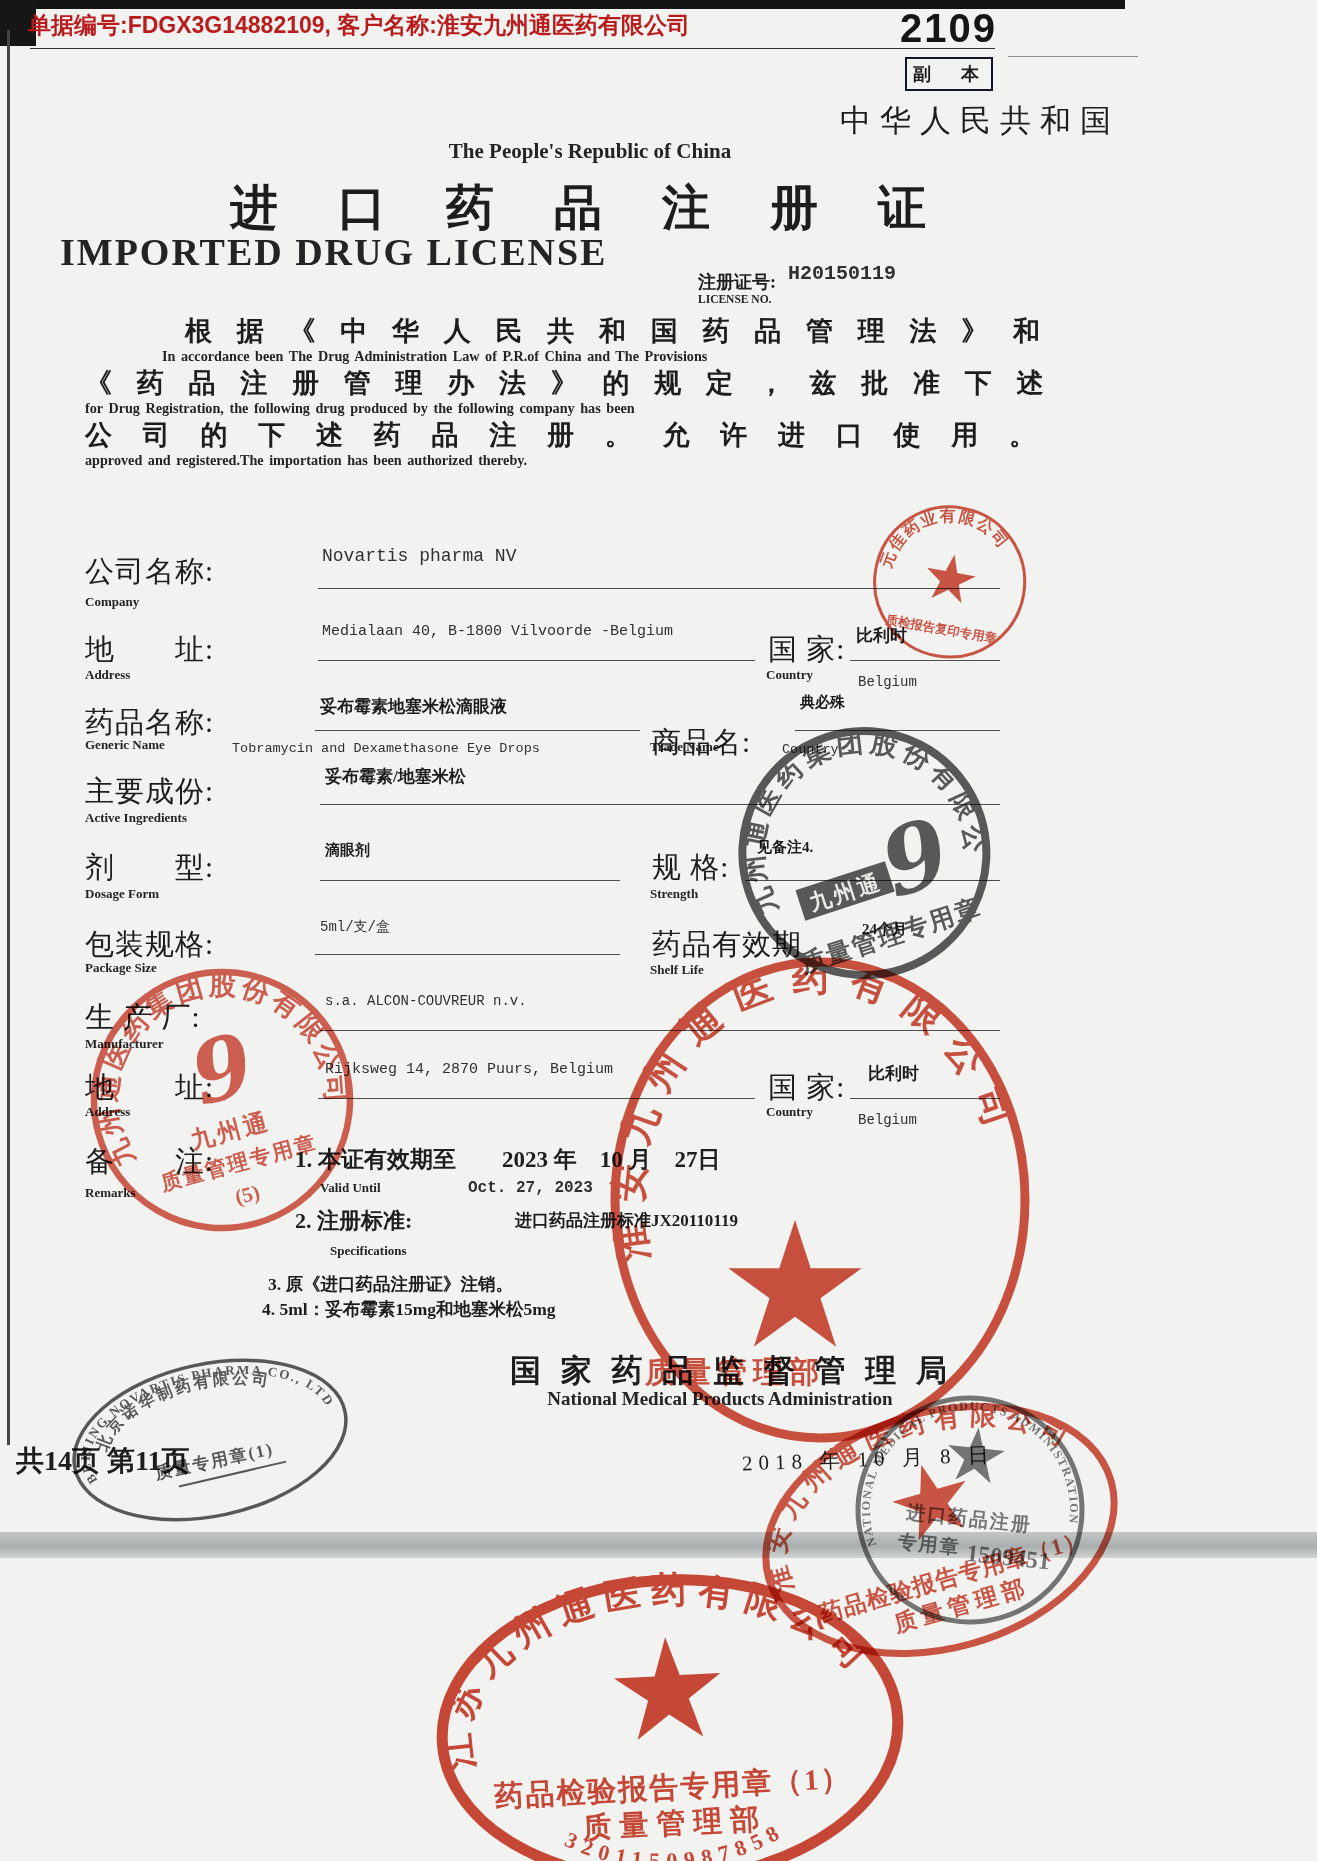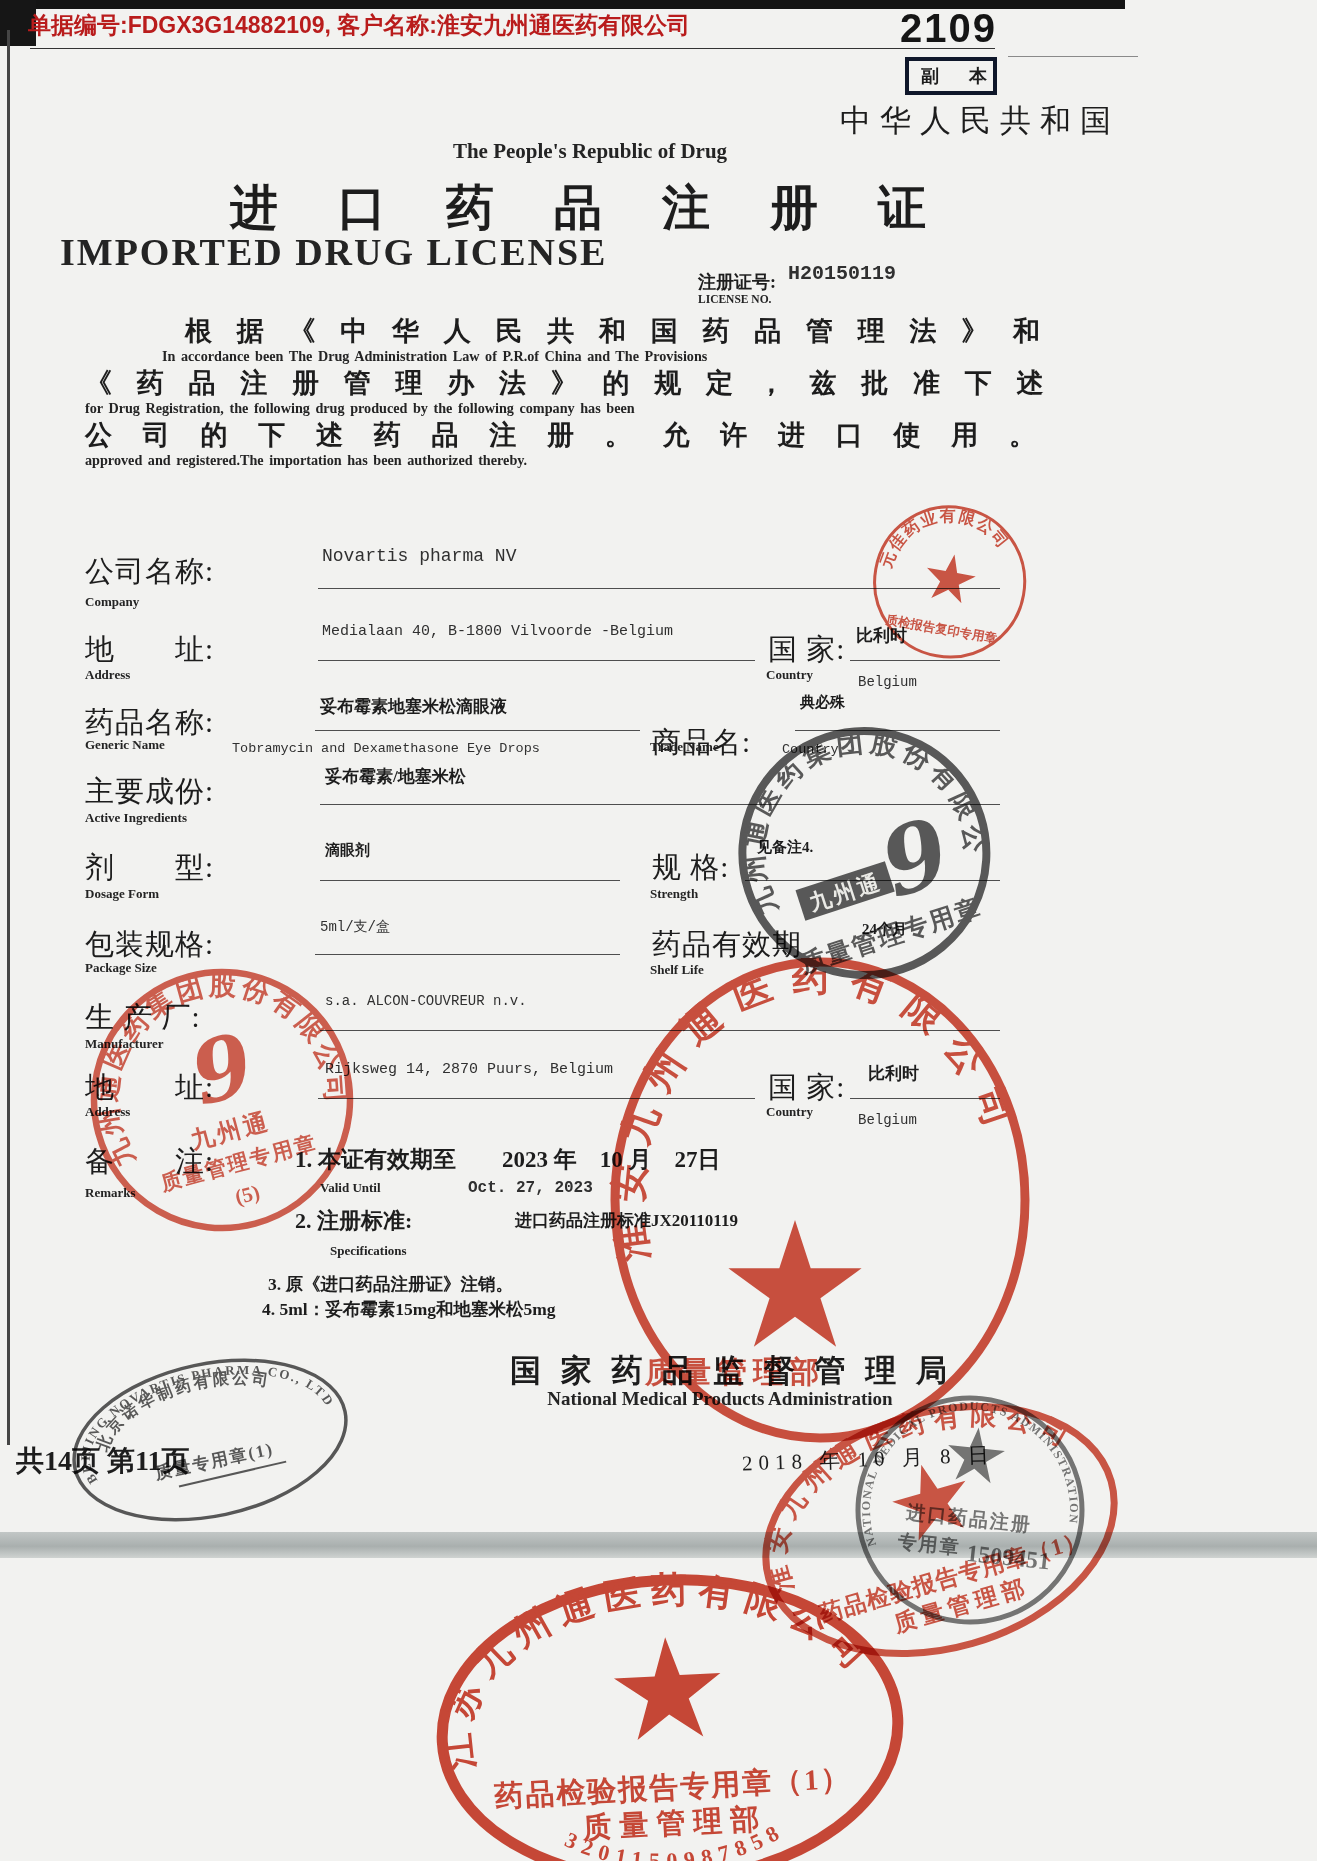--- a/index.html
+++ b/index.html
@@ -24,24 +24,24 @@
   <div class="abs" style="left:0;top:0;width:1125px;height:9px;background:#141414;"></div>
   <div class="abs" style="left:0;top:0;width:36px;height:46px;background:#161616;"></div>
   <div class="abs" style="left:7px;top:30px;width:3px;height:1415px;background:#454545;"></div>
   <div class="abs" style="left:0;top:1532px;width:1317px;height:26px;background:linear-gradient(#c2c7c6,#a9afae 55%,#cfd3d1);"></div>
 
   <div class="abs sans" style="left:28px;top:10px;font-size:23px;font-weight:bold;color:#b91c1c;">单据编号:FDGX3G14882109, 客户名称:淮安九州通医药有限公司</div>
   <div class="abs sans" style="left:900px;top:6px;font-size:40px;font-weight:bold;color:#151515;letter-spacing:2px;">2109</div>
   <div class="line" style="left:30px;top:48px;width:965px;border-bottom-color:#333;"></div>
   <div class="line" style="left:1008px;top:56px;width:130px;border-bottom-width:1px;border-bottom-color:#8a8a8a;"></div>
 
-  <div class="abs cn" style="left:905px;top:57px;width:84px;height:30px;border:4px solid #0f172a;text-align:right;line-height:30px;font-size:18px;font-weight:bold;letter-spacing:6px;">副　本</div>
+  <div class="abs cn" style="left:905px;top:57px;width:84px;height:30px;border:2px solid #0f172a;text-align:center;line-height:30px;font-size:18px;font-weight:bold;letter-spacing:6px;">副　本</div>
 
   <div class="abs cn" style="left:60px;top:100px;width:1060px;text-align:right;font-size:31px;letter-spacing:9px;">中华人民共和国</div>
-  <div class="abs en" style="left:60px;top:139px;width:1060px;text-align:center;font-size:21px;">The People's Republic of Drug</div>
+  <div class="abs en" style="left:60px;top:139px;width:1060px;text-align:center;font-size:21px;">The People's Republic of China</div>
   <div class="abs cn" style="left:60px;top:176px;width:1060px;text-align:center;font-size:48px;font-weight:bold;letter-spacing:24px;">进 口 药 品 注 册 证</div>
   <div class="abs en" style="left:60px;top:230px;width:1060px;text-align:left;font-size:38px;letter-spacing:2px;">IMPORTED DRUG LICENSE</div>
 
   <div class="abs cn" style="left:698px;top:270px;font-size:18px;font-weight:bold;">注册证号:</div>
   <div class="abs mono" style="left:788px;top:262px;font-size:20px;font-weight:bold;">H20150119</div>
   <div class="abs en" style="left:698px;top:293px;font-size:11.5px;">LICENSE NO.</div>
 
   <div class="abs cn" style="left:185px;top:313px;font-size:27px;font-weight:bold;letter-spacing:9px;">根 据 《 中 华 人 民 共 和 国 药 品 管 理 法 》 和</div>
   <div class="abs en" style="left:162px;top:348px;font-size:14.2px;word-spacing:2px;">In accordance been The Drug Administration Law of P.R.of China and The Provisions</div>
   <div class="abs cn" style="left:85px;top:365px;font-size:27px;font-weight:bold;letter-spacing:9px;">《 药 品 注 册 管 理 办 法 》 的 规 定 ， 兹 批 准 下 述</div>

